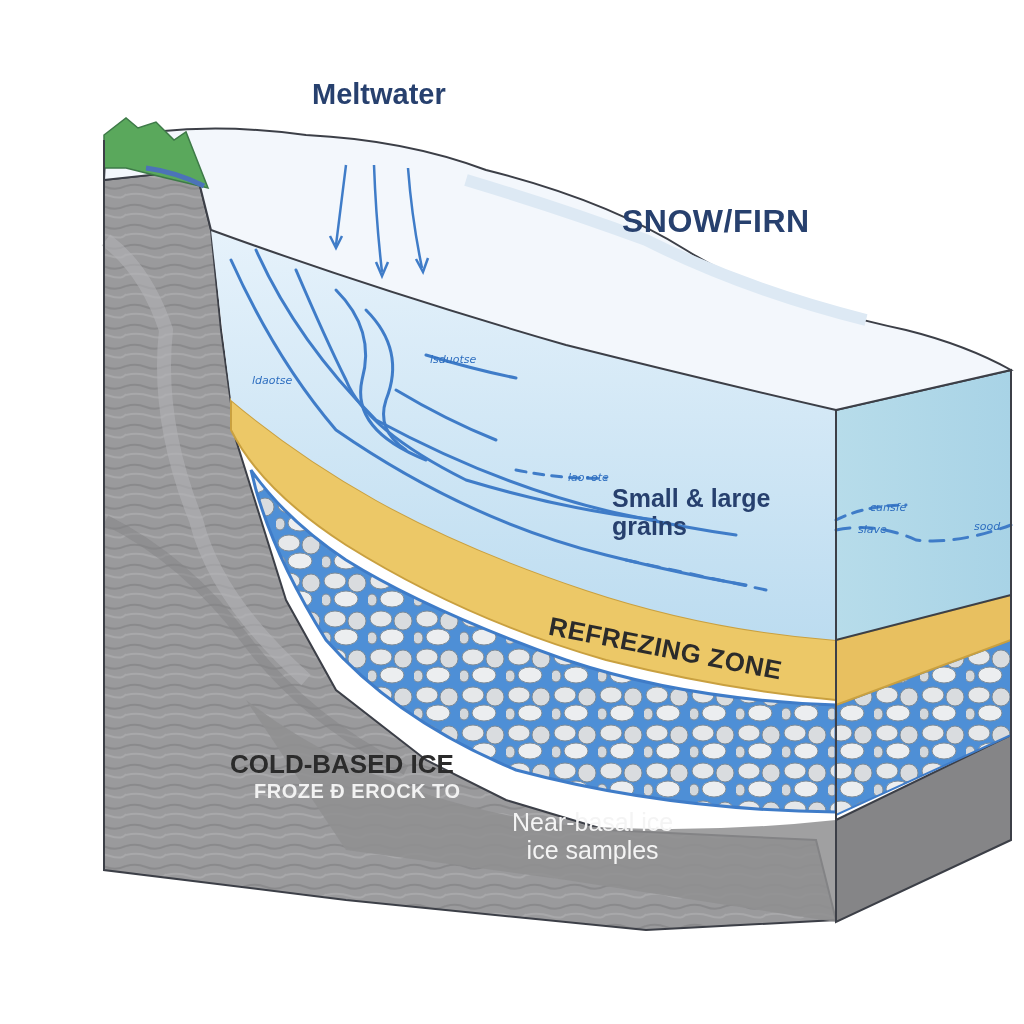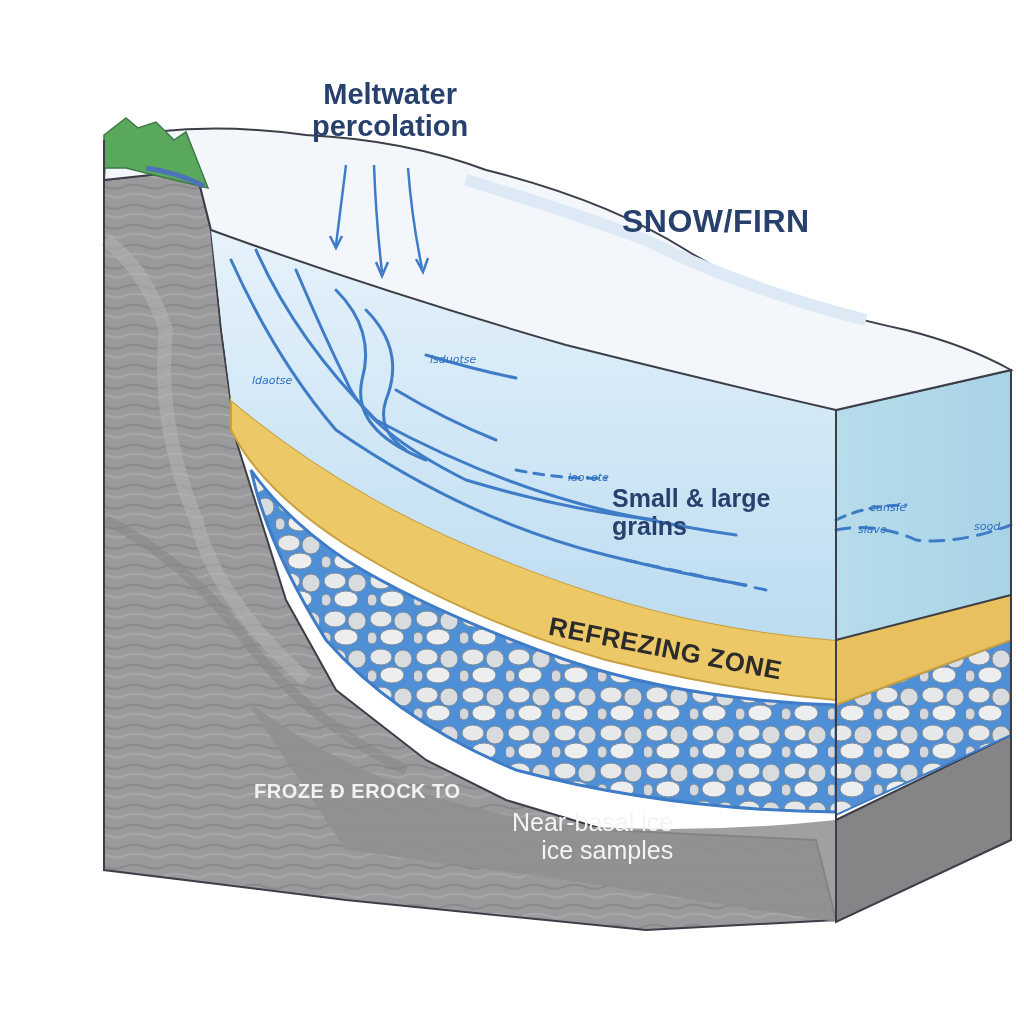--- a/index.html
+++ b/index.html
@@ -9,21 +9,21 @@
     .navy { color: #27406e; }
     .dark { color: #2b2b2b; }
     .white { color: #f4f4f4; font-weight: 700; }
     #lbl-meltwater { left: 266px; top: 78px; font-size: 29px; text-align: center; }
     #lbl-snow { left: 576px; top: 204px; font-size: 32px; letter-spacing: 0.5px; }
     #lbl-temperate { left: 474px; top: 400px; font-size: 26px; letter-spacing: 0.5px; }
     #lbl-grains { left: 566px; top: 484px; font-size: 25px; font-weight: 600; }
     #lbl-refreeze { left: 506px; top: 612px; font-size: 26px; letter-spacing: 0.5px; transform: rotate(11deg); transform-origin: left top; }
     #lbl-cold { left: 184px; top: 750px; font-size: 26px; }
     #lbl-frozen { left: 208px; top: 780px; font-size: 20px; font-weight: 700; color: #f2f2f2; letter-spacing: 0.5px; }
-    #lbl-nearbasal { left: 466px; top: 808px; font-size: 25px; text-align: right; font-weight: 400; }
+    #lbl-nearbasal { left: 466px; top: 808px; font-size: 25px; text-align: center; font-weight: 400; }
     .scribble { position: absolute; font-family: "DejaVu Sans", sans-serif; font-size: 11px; color: #2f6fc0; font-style: italic; }
   </style>
 </head>
 <body>
 
 <div id="stage">
   <svg width="1024" height="1024" viewBox="0 0 1024 1024">
     <defs>
       <pattern id="rockTex" width="40" height="20" patternUnits="userSpaceOnUse">
         <rect width="40" height="20" fill="#9a9a9c"></rect>
@@ -99,33 +99,33 @@
     </g>
 
     <path d="M790 410 L790 922" stroke="#3c3f47" stroke-width="2" fill="none"></path>
     <path d="M965 370 L965 840" stroke="#3c3f47" stroke-width="2" fill="none"></path>
     <path d="M58 140 L58 870" stroke="#3c3f47" stroke-width="2" fill="none"></path>
   </svg>
 
   
   <div class="lbl navy" id="lbl-meltwater">
     <div>Meltwater</div>
-    <div>percolation</div>
   </div>
 
   <div class="lbl navy" id="lbl-snow">SNOW/FIRN</div>
 
 
   <div class="lbl navy" id="lbl-grains">
     <div>Small &amp; large</div>
     <div>grains</div>
   </div>
 
   <div class="lbl dark" id="lbl-refreeze">REFREZING ZONE</div>
 
+  <div class="lbl dark" id="lbl-cold">COLD-BASED ICE</div>
   <div class="lbl" id="lbl-frozen">FROZE Ð EROCK TO</div>
 
   <div class="lbl white" id="lbl-nearbasal">
     <div>Near-basal ice</div>
     <div>ice samples</div>
   </div>
 
   
   <span class="scribble" style="left:384px;top:353px;">lsduotse</span>
   <span class="scribble" style="left:206px;top:374px;">ldaotse</span>

